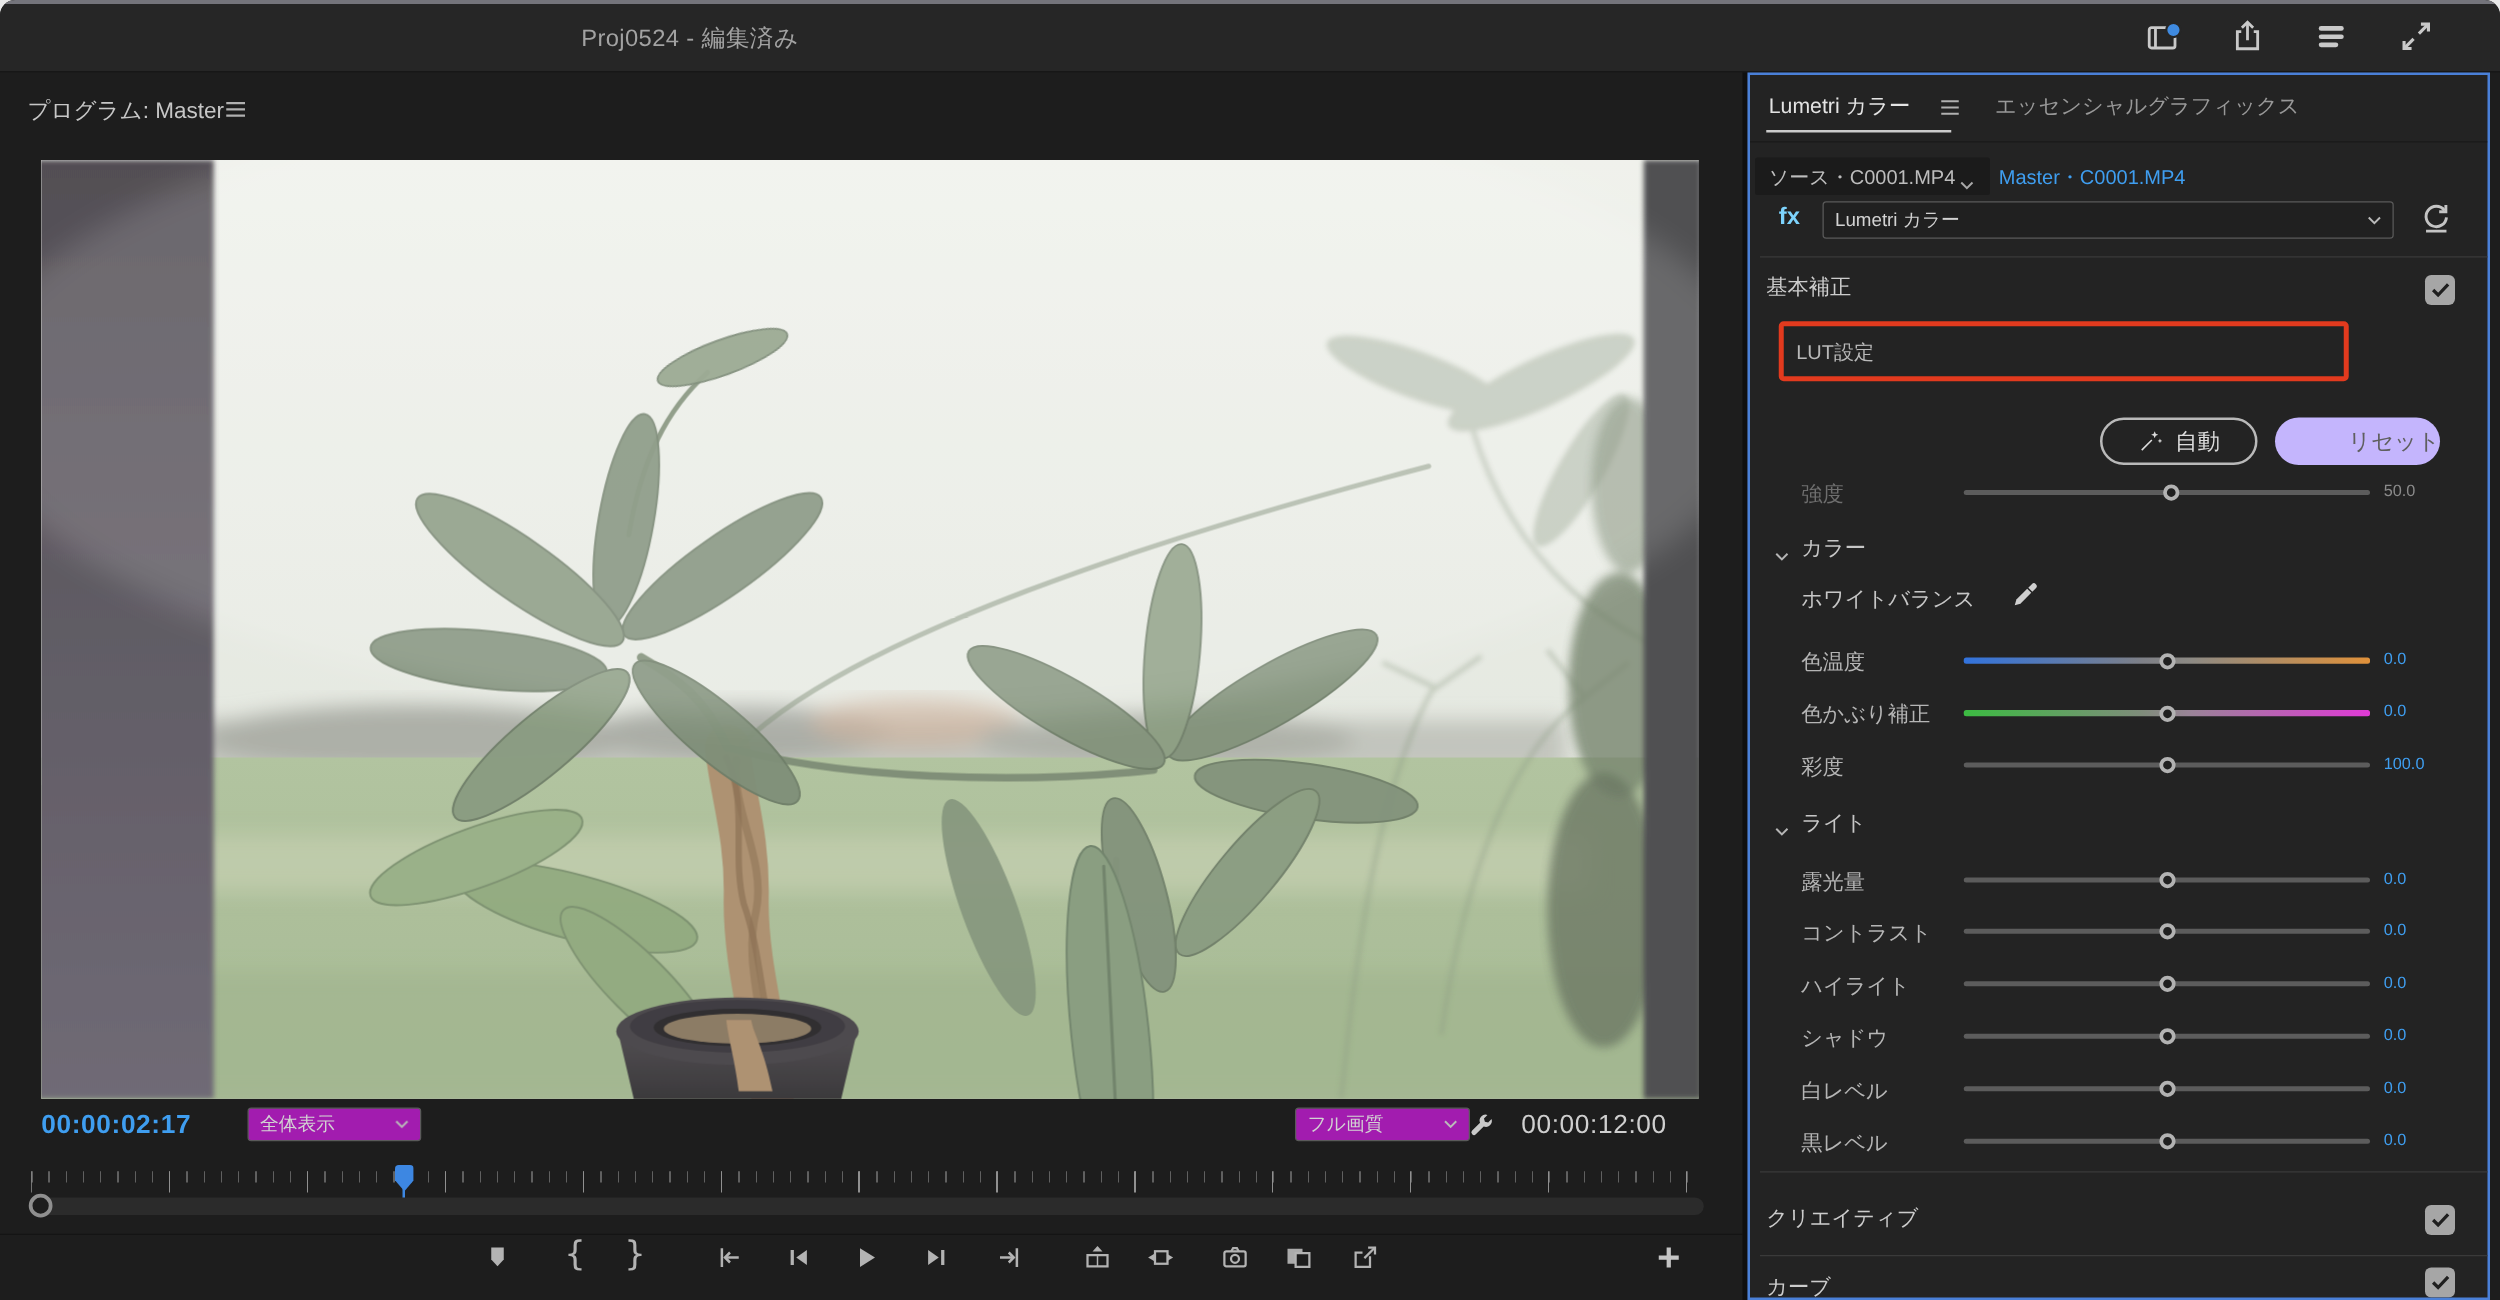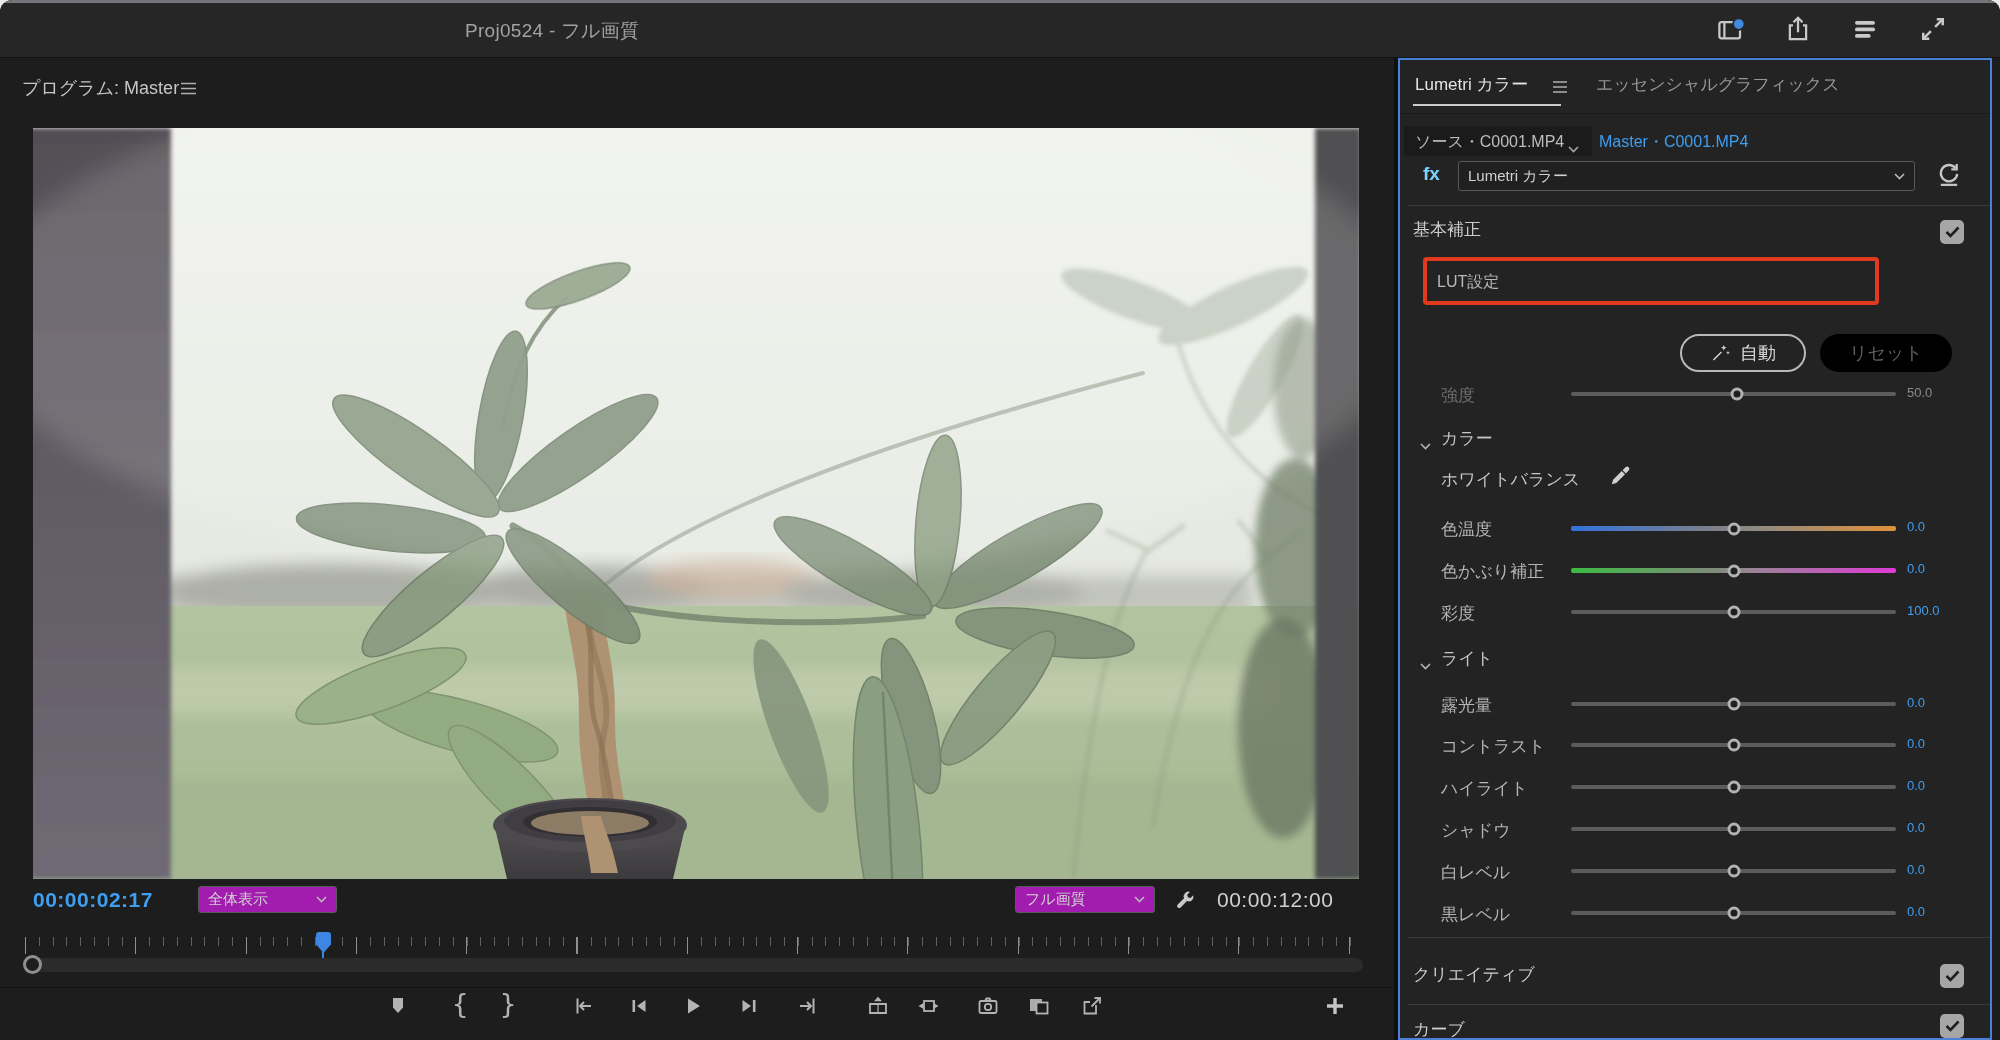--- a/index.html
+++ b/index.html
@@ -77,22 +77,22 @@
 
   .annot{position:absolute;left:23px;top:197px;width:456px;height:48px;border:4px solid #e23a1e;
          border-radius:4px;pointer-events:none;z-index:6;}
   .lut-label{position:absolute;left:37px;top:212px;font-size:16px;color:#b9b9b9;}
   .lut-dd{left:109px;top:205px;width:321px;height:32px;background:#1e1e1e;color:#e6e6e6;}
 
   .btn-auto{position:absolute;left:280px;top:274px;width:126px;height:38px;border:2px solid #b9b9b9;
             border-radius:19px;color:#dcdcdc;font-size:18px;display:flex;align-items:center;
             justify-content:center;gap:8px;cursor:pointer;background:transparent;}
   .btn-reset{position:absolute;left:420px;top:274px;width:132px;height:38px;border-radius:19px;
-             background:#000000;color:#5f5f5f;font-size:18px;display:flex;align-items:center;
-             justify-content:center;cursor:pointer;}
+             background:#c4b5fd;color:#5f5f5f;font-size:18px;display:flex;align-items:center;
+             justify-content:flex-end;cursor:pointer;}
 
   .prow{position:absolute;left:0;width:602px;height:28px;}
   .plbl{position:absolute;left:41px;top:4px;font-size:17px;color:#b5b5b5;}
   .plbl-dim{color:#6e6e6e;}
   .ptrack{position:absolute;left:171px;top:12px;width:325px;height:4px;border-radius:2px;
           background:#5c5c5c;cursor:pointer;}
   .ptrack-temp{height:5px;background:linear-gradient(90deg,#3273dd 0%,#7e8087 44%,#8d8a84 56%,#e0913a 100%);}
   .ptrack-tint{height:5px;background:linear-gradient(90deg,#3cbb42 0%,#7f8c7b 44%,#9a8398 56%,#e03ad6 100%);}
   .phandle{position:absolute;left:51%;top:50%;transform:translate(-50%,-50%);width:13px;height:13px;
            border-radius:50%;border:3px solid #b2b2b2;background:#1f1f1f;cursor:grab;}
@@ -101,21 +101,21 @@
   .sec-chev{position:absolute;left:20px;top:9px;color:#b5b5b5;cursor:pointer;}
   .sec-sub{position:absolute;left:41px;font-size:17px;color:#c6c6c6;}
   .eyedrop{position:absolute;left:208px;top:402px;width:26px;height:26px;color:#d0d0d0;cursor:pointer;}
 </style>
 </head>
 <body>
 
 <div class="app">
 
   <div class="topbar">
-    <div class="win-title">Proj0524 - フル画質</div>
+    <div class="win-title">Proj0524 - 編集済み</div>
 
     <div class="tb-icon" style="left:1715px">
       <svg viewBox="0 0 24 24" width="30" height="30" fill="none" stroke="currentColor" stroke-width="1.8">
         <rect x="3.5" y="6.5" width="16.5" height="13" rx="1.5"></rect>
         <path d="M7.5 6.5v13"></path>
           <path d="M5.5 10h.01M5.5 13h.01M5.5 16h.01" stroke-width="1.4"></path>
         <circle cx="19" cy="8" r="4.6" fill="#3f8ae0" stroke="#262626" stroke-width="1.4"></circle>
       </svg>
     </div>
     <div class="tb-icon" style="left:1783px">
@@ -279,21 +279,21 @@
       </svg>
     </div>
 
     <div class="abs tc tc-cur" style="left:33px;top:830px">00:00:02:17</div>
     <div class="dd" style="left:198px;top:828px;width:139px">
       <span>全体表示</span>
       <svg width="11" height="7" viewBox="0 0 11 7" fill="none" stroke="#b9b9b9" stroke-width="1.6">
           <path d="M1 1l4.5 4.5L10 1"></path>
         </svg>
     </div>
-    <div class="dd" style="left:1015px;top:828px;width:140px">
+    <div class="dd" style="left:1036px;top:828px;width:140px">
       <span>フル画質</span>
       <svg width="11" height="7" viewBox="0 0 11 7" fill="none" stroke="#b9b9b9" stroke-width="1.6">
           <path d="M1 1l4.5 4.5L10 1"></path>
         </svg>
     </div>
     <div class="abs" style="left:1172px;top:830px;width:26px;height:26px;color:#c9c9c9">
       <svg viewBox="0 0 24 24" width="26" height="26" fill="currentColor">
         <path d="M19.6 6.6a4.4 4.4 0 0 1-5.8 5.5L8 17.9a1.9 1.9 0 1 1-2.7-2.7l5.8-5.8a4.4 4.4 0 0 1 5.5-5.8L14 6.2l.7 2.4 2.4.7z"></path>
       </svg>
     </div>

